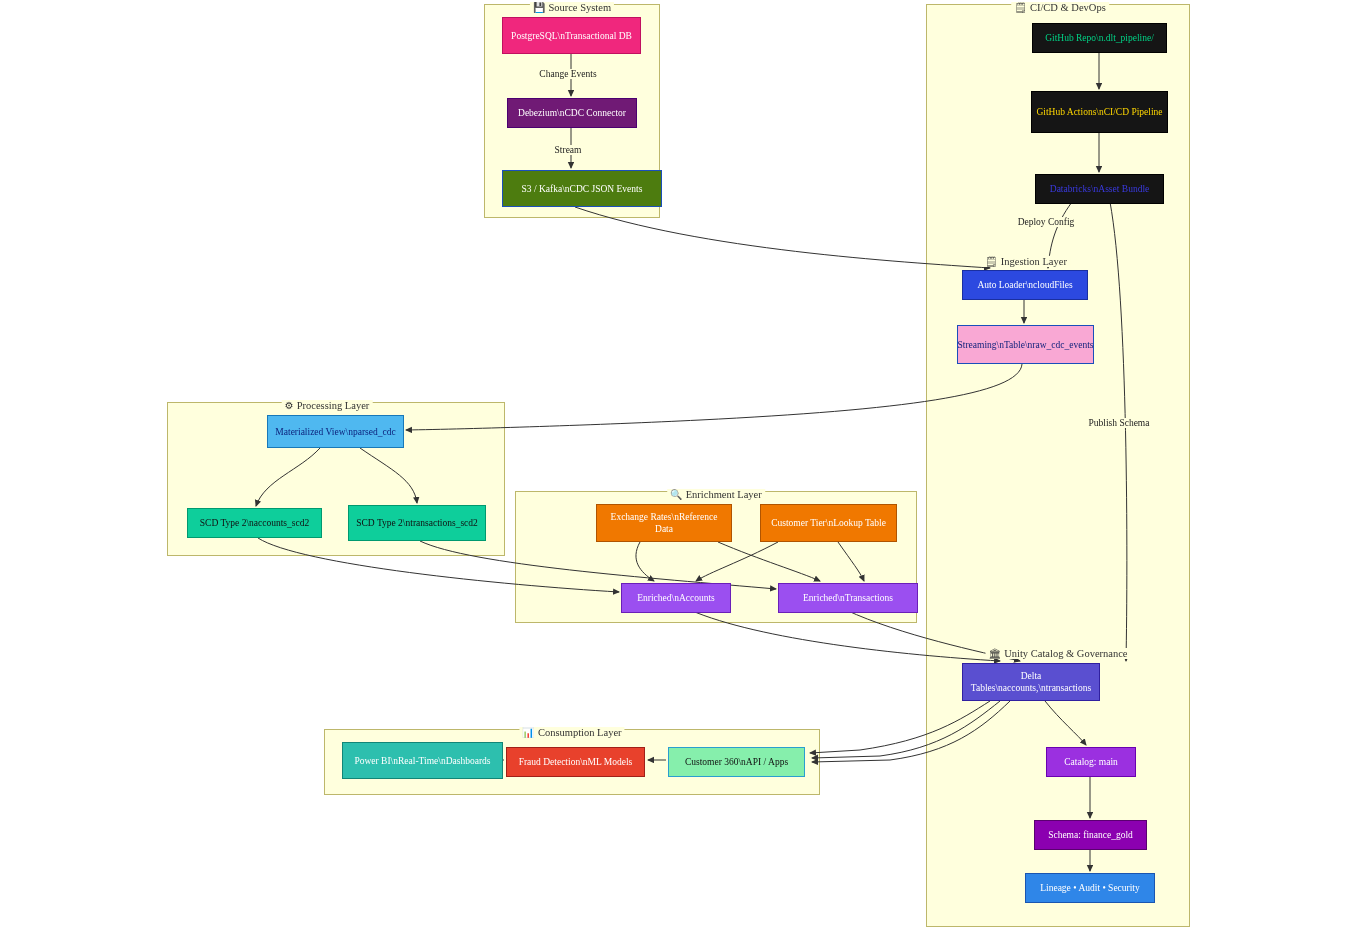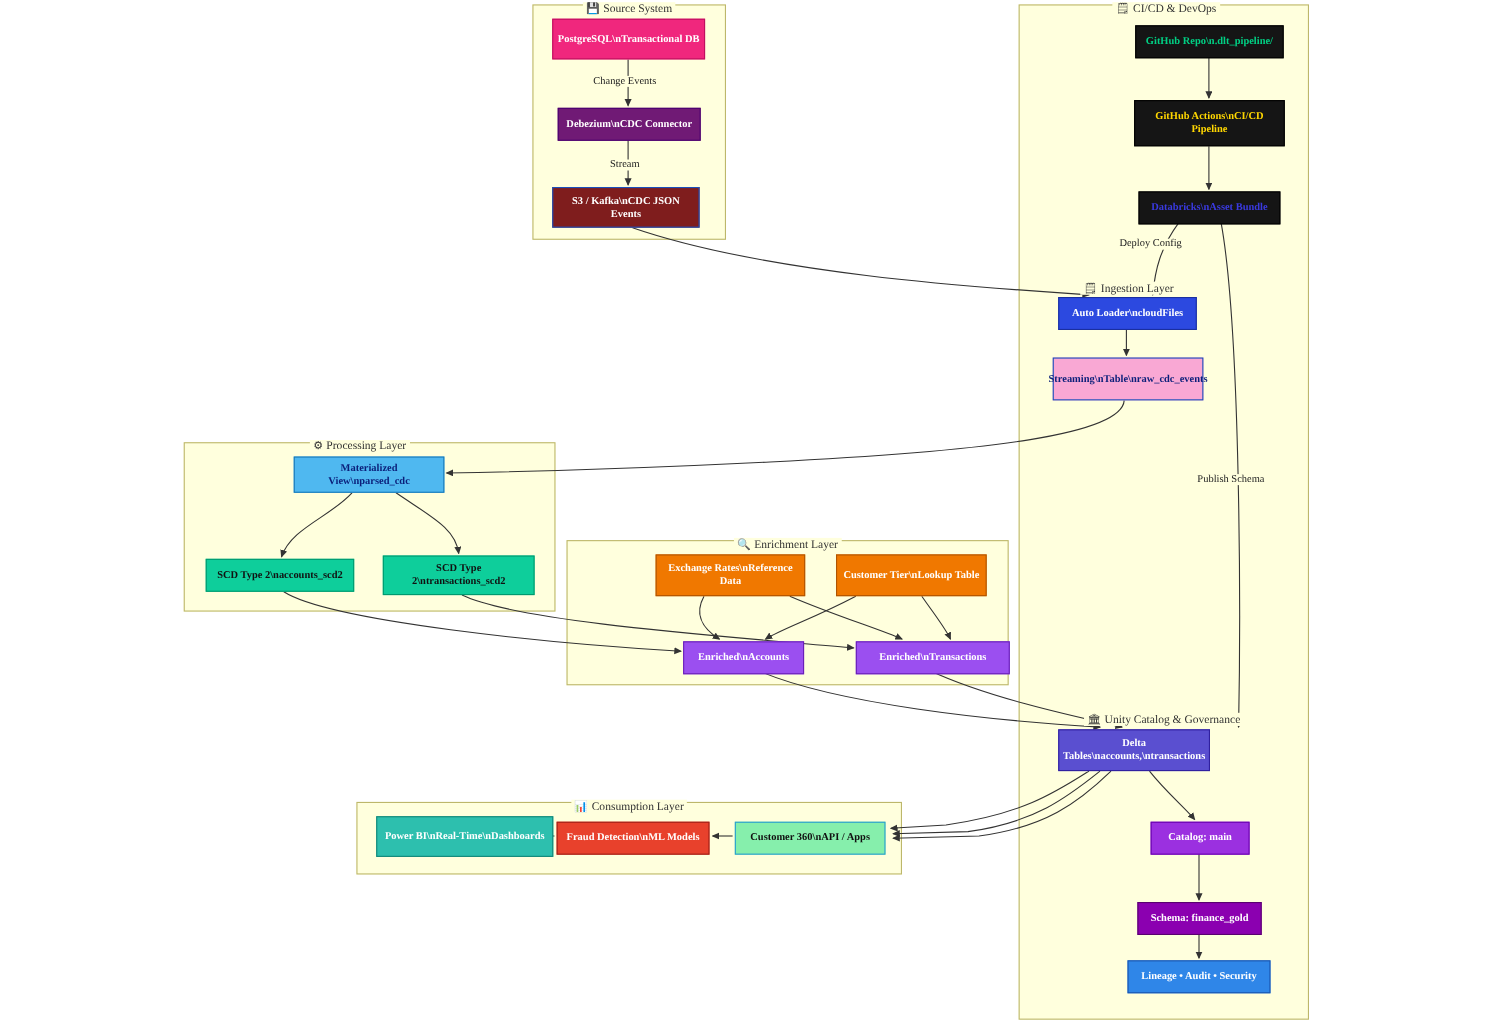--- a/index.html
+++ b/index.html
@@ -7,21 +7,21 @@
        font-family:"Liberation Serif","DejaVu Serif",serif;}
   #stage{position:relative;width:1358px;height:931px;}
   svg#wires{position:absolute;left:0;top:0;width:1358px;height:931px;pointer-events:none;}
 
   .cluster{position:absolute;background:#ffffdd;border:1px solid #bdb76b;box-sizing:border-box;}
   .cluster-title{position:absolute;transform:translateX(-50%);
        font-size:10.5px;color:#333;white-space:nowrap;background:#ffffdd;padding:0 3px;}
   .cluster-title .ci{font-family:"DejaVu Sans",sans-serif;font-size:10px;margin-right:3px;}
 
   .node{position:absolute;box-sizing:border-box;display:flex;align-items:center;
-        justify-content:center;text-align:center;font-weight:bold;font-size:9.5px;
+        justify-content:center;text-align:center;font-weight:normal;font-size:9.5px;
         line-height:12px;padding:14px 4px;}
 
   .elabel{position:absolute;transform:translate(-50%,-50%);font-size:9.5px;color:#222;
        background:#ffffdd;padding:0 2px;white-space:nowrap;}
 </style>
 </head>
 <body>
 
 <div id="stage">
     <div class="cluster" style="left: 324px; top: 729px; width: 496px; height: 66px;"></div>
@@ -89,21 +89,21 @@
     <div class="cluster-title" style="left: 327px; top: 400px;"><span class="ci">⚙</span><span>Processing Layer</span></div>
     <div class="cluster-title" style="left: 716px; top: 489px;"><span class="ci">🔍</span><span>Enrichment Layer</span></div>
     <div class="cluster-title" style="left: 1058px; top: 648px;"><span class="ci">🏛</span><span>Unity Catalog &amp; Governance</span></div>
     <div class="cluster-title" style="left: 572px; top: 727px;"><span class="ci">📊</span><span>Consumption Layer</span></div>
     <div class="node" style="left: 502px; top: 17px; width: 139px; height: 37px; background: rgb(240, 39, 125); border: 1px solid rgb(192, 16, 96); color: rgb(255, 255, 255);">
       <div>PostgreSQL\nTransactional DB</div>
     </div>
     <div class="node" style="left: 507px; top: 98px; width: 130px; height: 29px; background: #701a75; border: 1px solid rgb(75, 0, 112); color: rgb(255, 255, 255);">
       <div>Debezium\nCDC Connector</div>
     </div>
-    <div class="node" style="left: 502px; top: 170px; width: 134px; height: 37px; background: #7f1d1d; border: 1px solid rgb(26, 79, 187); color: rgb(255, 255, 255);">
+    <div class="node" style="left: 502px; top: 170px; width: 160px; height: 37px; background: #4d7c0f; border: 1px solid rgb(26, 79, 187); color: rgb(255, 255, 255);">
       <div>S3 / Kafka\nCDC JSON Events</div>
     </div>
     <div class="node" style="left: 1032px; top: 23px; width: 135px; height: 28px; background: rgb(21, 21, 21); border: 1px solid rgb(0, 0, 0); color: rgb(0, 208, 132);">
       <div>GitHub Repo\n.dlt_pipeline/</div>
     </div>
     <div class="node" style="left: 1031px; top: 91px; width: 137px; height: 42px; background: rgb(21, 21, 21); border: 1px solid rgb(0, 0, 0); color: rgb(255, 215, 0);">
       <div>GitHub Actions\nCI/CD Pipeline</div>
     </div>
     <div class="node" style="left: 1035px; top: 174px; width: 129px; height: 28px; background: rgb(21, 21, 21); border: 1px solid rgb(0, 0, 0); color: rgb(58, 58, 224);">
       <div>Databricks\nAsset Bundle</div>
@@ -152,14 +152,14 @@
     </div>
     <div class="node" style="left: 506px; top: 747px; width: 139px; height: 27px; background: rgb(232, 65, 44); border: 1px solid rgb(160, 32, 24); color: rgb(255, 255, 255);">
       <div>Fraud Detection\nML Models</div>
     </div>
     <div class="node" style="left: 668px; top: 747px; width: 137px; height: 19px; background: #86efac; border: 1px solid rgb(42, 158, 208); color: rgb(17, 17, 17);">
       <div>Customer 360\nAPI / Apps</div>
     </div>
     <div class="elabel" style="left: 568px; top: 74px;">Change Events</div>
     <div class="elabel" style="left: 568px; top: 150px;">Stream</div>
     <div class="elabel" style="left: 1046px; top: 222px;">Deploy Config</div>
-    <div class="elabel" style="left: 1119px; top: 436px;">Publish Schema</div>
+    <div class="elabel" style="left: 1119px; top: 423px;">Publish Schema</div>
   </div>
 
 </body></html>

